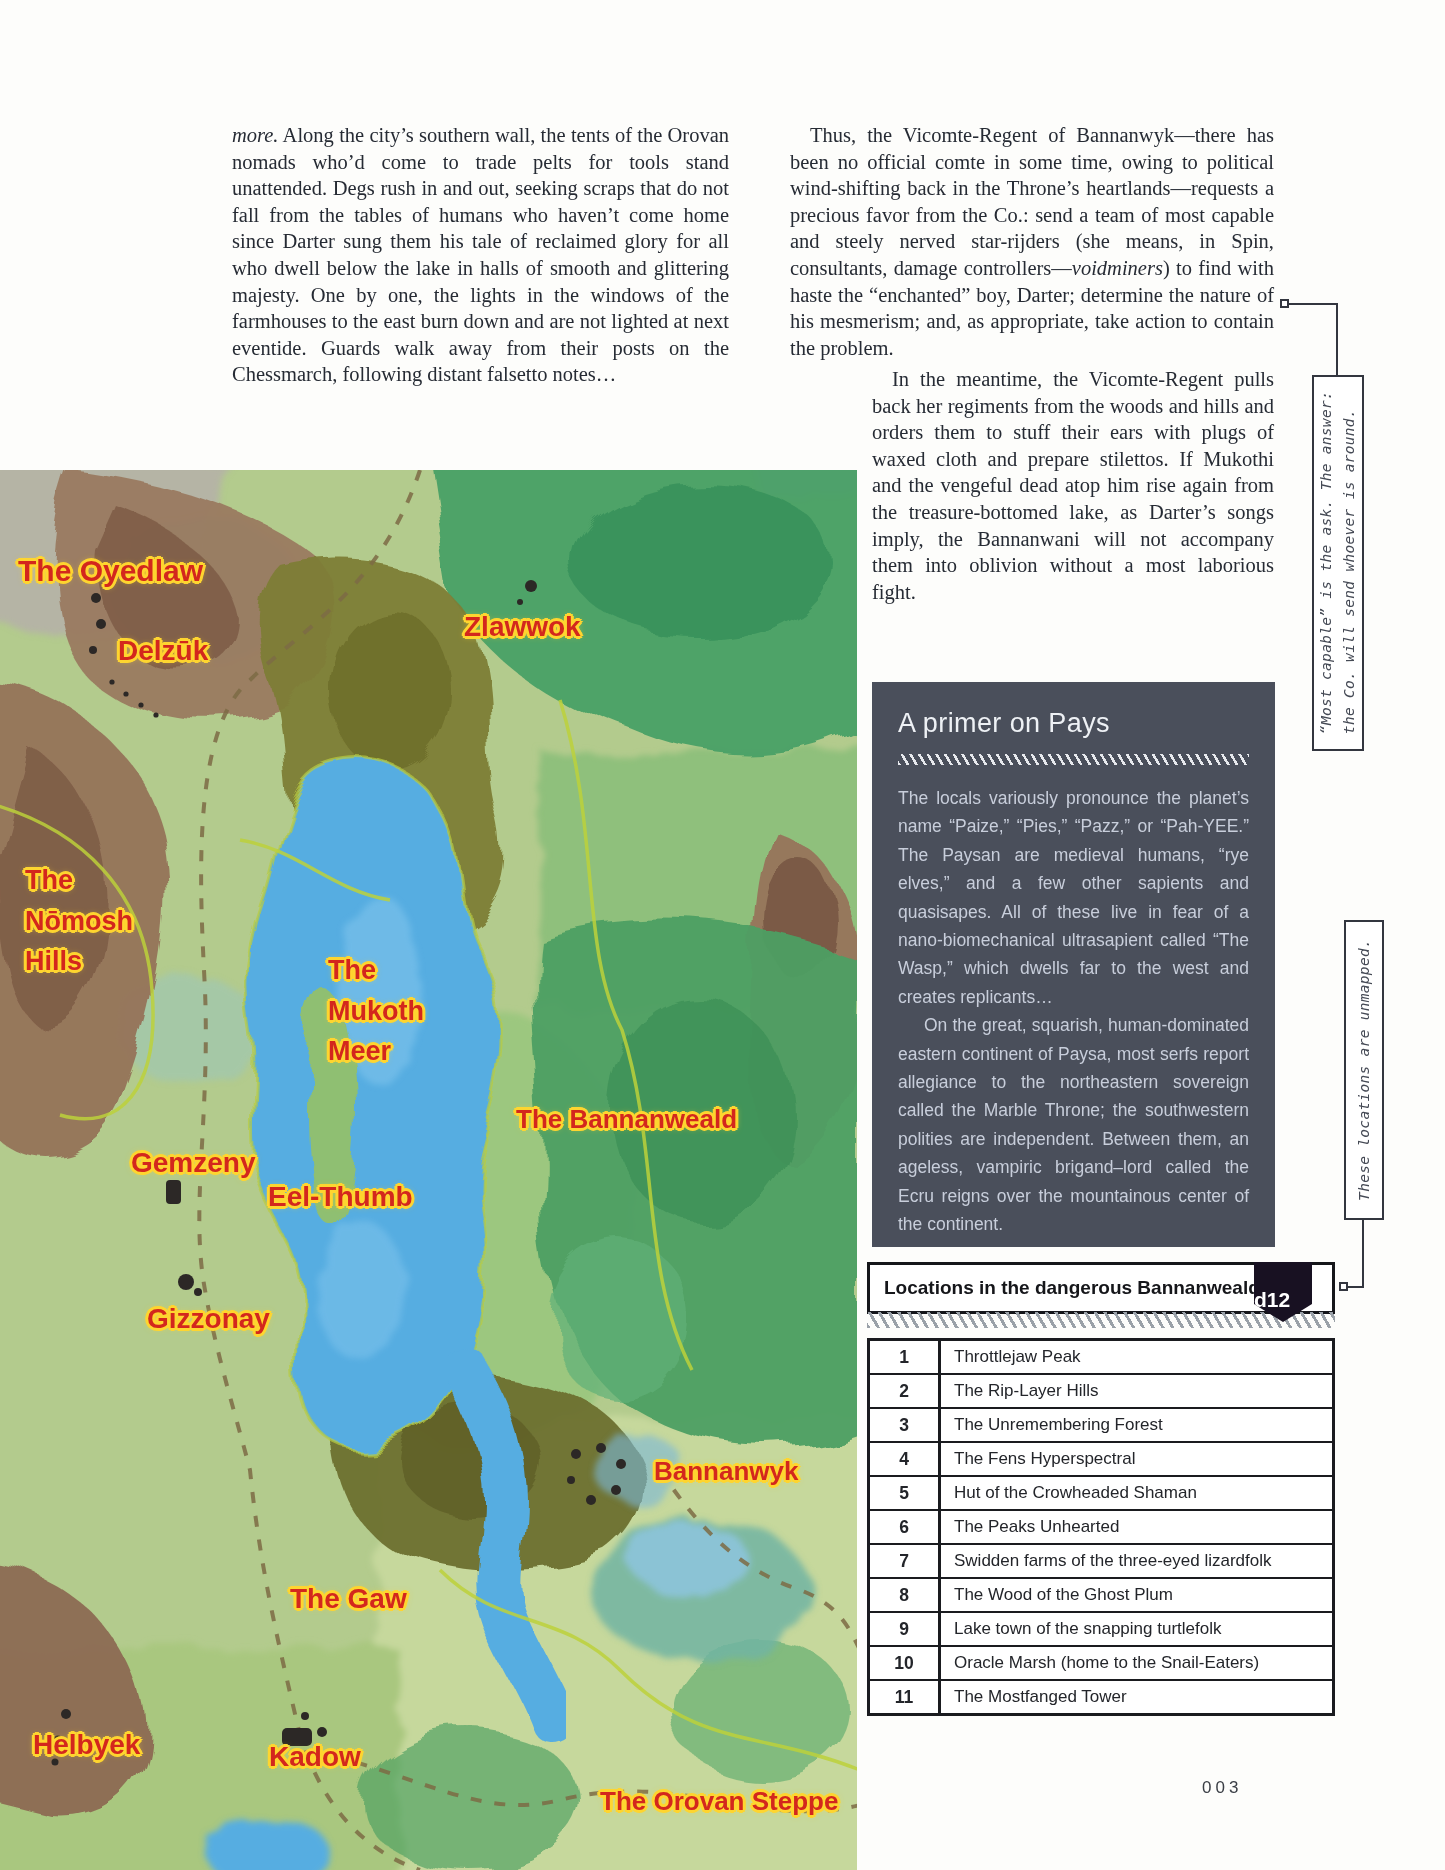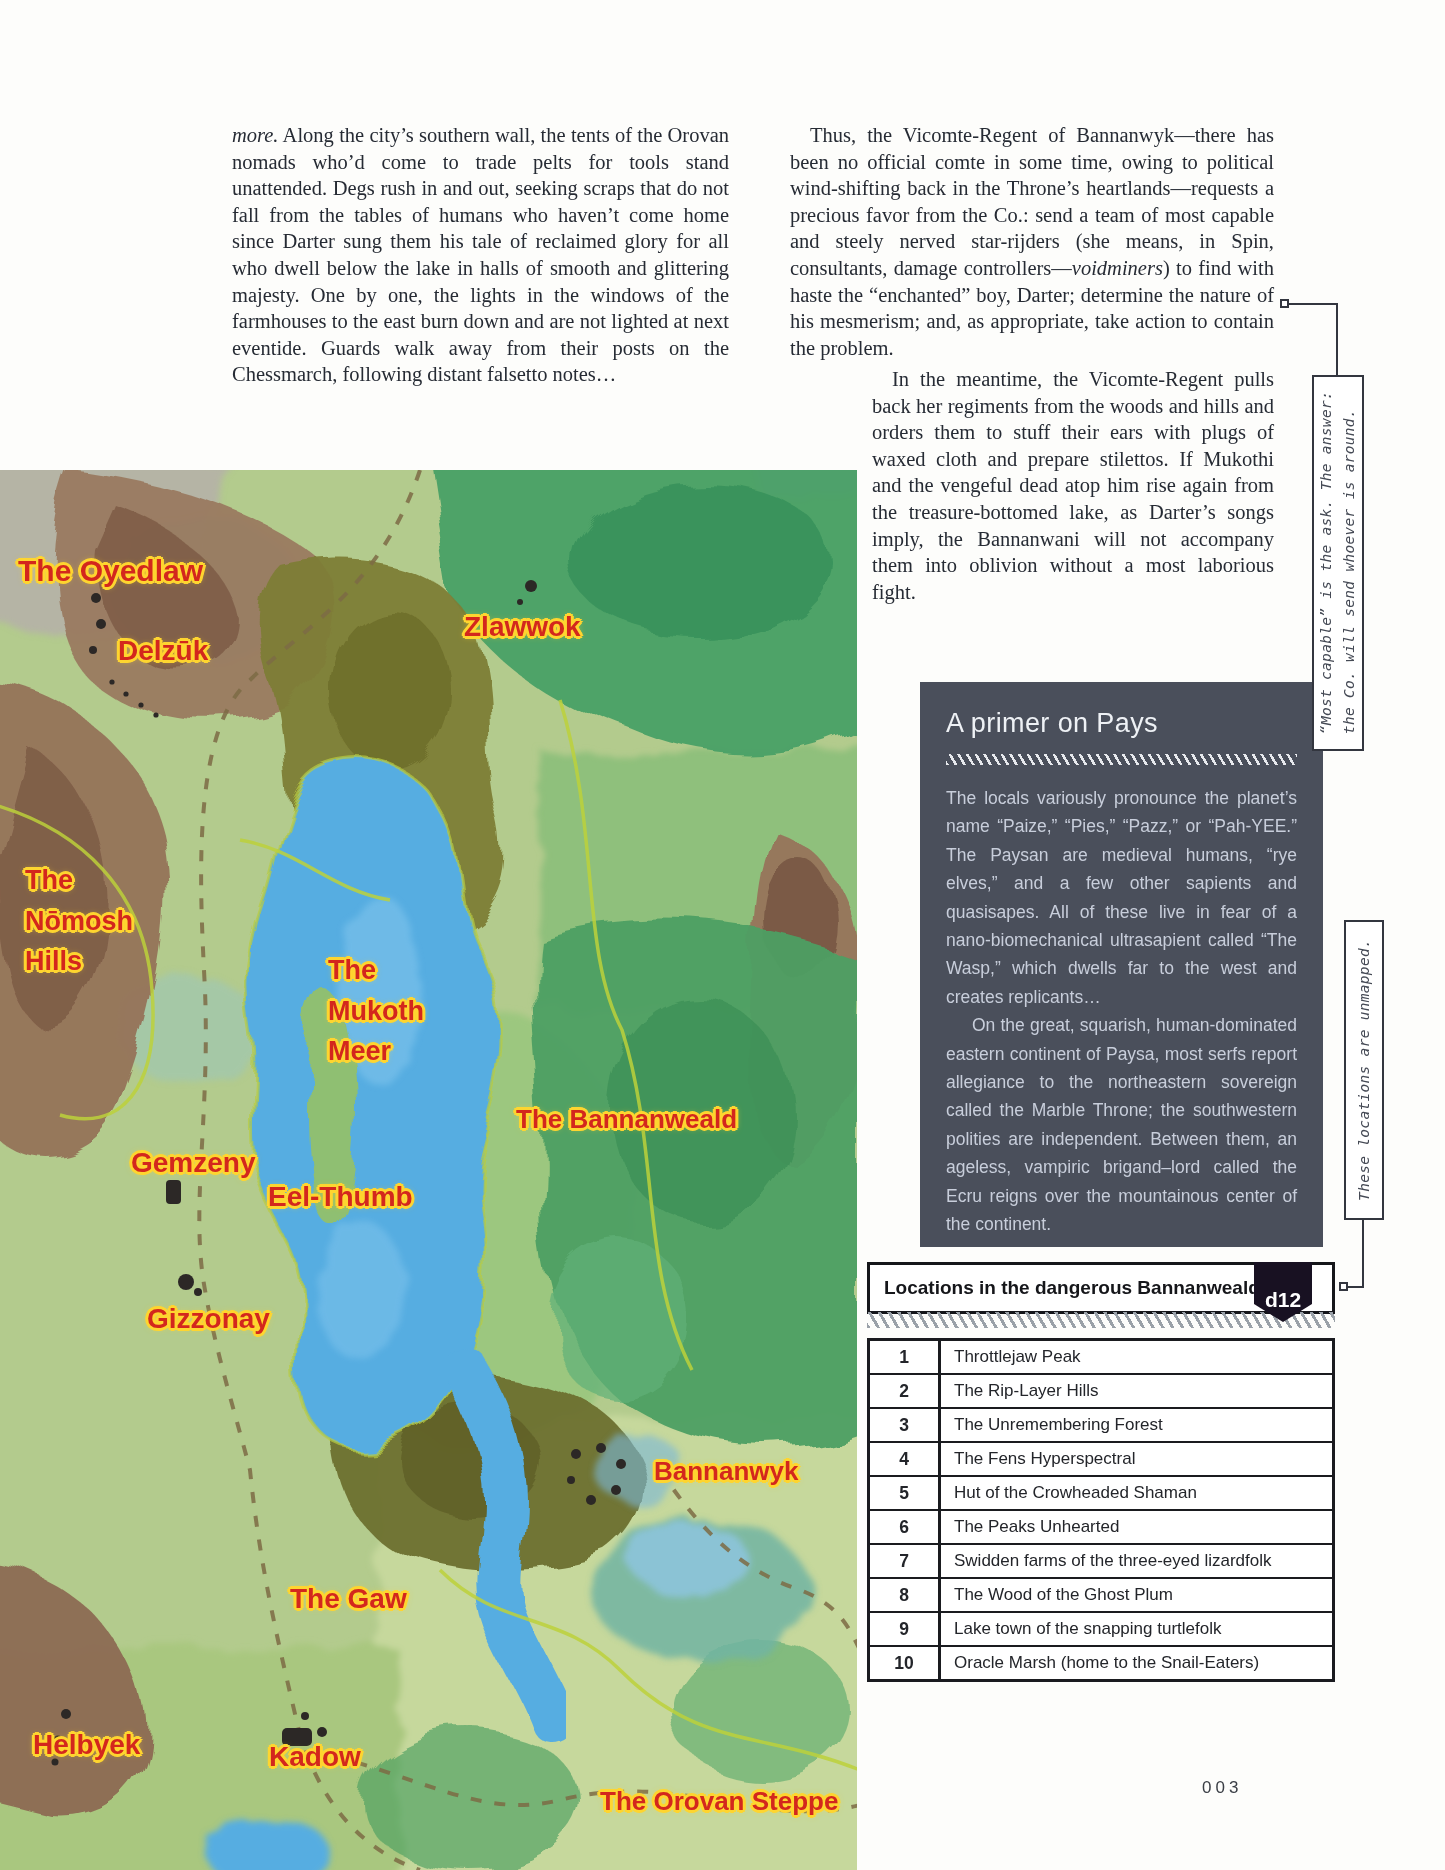--- a/index.html
+++ b/index.html
@@ -20,38 +20,38 @@
   #map svg{position:absolute;left:0;top:0;}
   #map-labels{position:absolute;left:0;top:470px;width:857px;height:1400px;pointer-events:none;}
   .map-label{position:absolute;font-family:"Liberation Sans",sans-serif;font-weight:700;
     font-size:28px;line-height:1.5;color:#d3271d;white-space:nowrap;
     text-shadow:-2px -2px 0 #fed530,2px -2px 0 #fed530,-2px 2px 0 #fed530,2px 2px 0 #fed530,
                 -3px 0 0 #fed530,3px 0 0 #fed530,0 -3px 0 #fed530,0 3px 0 #fed530,0 0 7px rgba(254,213,48,.85);}
   .map-label.center{text-align:left;}
 
   
   #primer{position:absolute;left:872px;top:682px;width:403px;height:565px;background:#4a4f5b;
-          box-sizing:border-box;padding:26px 26px 0 26px;font-family:"Liberation Sans",sans-serif;margin-left:48px;}
+          box-sizing:border-box;padding:26px 26px 0 26px;font-family:"Liberation Sans",sans-serif;}
   #primer h2{margin:0;font-size:27px;font-weight:400;color:#eef1f5;letter-spacing:.4px;}
   #primer .hatch{margin-top:15px;height:11px;
       background:repeating-linear-gradient(60deg,#e8eaee 0 2.5px,rgba(0,0,0,0) 2.5px 7.5px);}
   #primer .ptext{margin-top:19px;font-size:17.5px;line-height:28.4px;color:#c8cedb;text-align:justify;}
   #primer .ptext p{margin:0;}
   #primer .ptext p + p{text-indent:26px;}
 
   
   #loc-table{position:absolute;left:867px;top:1262px;width:468px;font-family:"Liberation Sans",sans-serif;}
   #loc-header{position:relative;box-sizing:border-box;border:3px solid #15161a;background:#fff;
       height:52px;display:flex;align-items:center;padding-left:14px;}
   #loc-header .t{font-size:19px;font-weight:700;color:#15161a;}
   #loc-hatch{position:absolute;left:0;top:50px;width:468px;height:16px;
       background:repeating-linear-gradient(60deg,#9aa1a8 0 3px,rgba(0,0,0,0) 3px 8.5px);}
   #d12-badge{position:absolute;left:387px;top:0;width:58px;height:60px;background:#181122;z-index:3;
       clip-path:polygon(0 0,100% 0,100% 70%,50% 100%,0 70%);
-      display:flex;align-items:flex-start;justify-content:center;}
+      display:flex;align-items:flex-start;justify-content:flex-start;}
   #d12-badge span{color:#fff;font-size:21px;font-weight:700;margin-top:26px;}
   #loc-rows-wrap{position:absolute;left:0;top:76px;width:468px;}
   table.loc{border-collapse:collapse;width:468px;background:#fff;}
   table.loc td{border:2px solid #1a1b1f;height:32px;font-size:17px;color:#23252a;padding:0 16px 0 13px;}
   table.loc td.die{width:68px;text-align:center;font-weight:700;font-size:17.5px;padding:0;}
   table.loc tr td{border-left-width:3px;}
   table.loc tr td:last-child{border-right-width:3px;}
   table.loc tr:first-child td{border-top-width:3px;}
   table.loc tr:last-child td{border-bottom-width:3px;}
 
@@ -269,20 +269,24 @@
               <td>The Wood of the Ghost Plum</td>
             </tr>
             <tr>
               <td class="die">9</td>
               <td>Lake town of the snapping turtlefolk</td>
             </tr>
             <tr>
               <td class="die">10</td>
               <td>Oracle Marsh (home to the Snail-Eaters)</td>
             </tr>
+            <tr>
+              <td class="die">11</td>
+              <td>The Mostfanged Tower</td>
+            </tr>
           </tbody>
         </table>
     </div>
   </div>
 
   <div class="conn-sq" style="left:1280px;top:299px;"></div>
   <div class="conn" style="left:1289px;top:302.5px;width:49px;height:2px;"></div>
   <div class="conn" style="left:1336px;top:303px;width:2px;height:72px;"></div>
   <div class="vnote" id="vnote-1">
     <div class="vnote-text">“Most capable” is the ask. The answer:<br>the Co. will send whoever is around.</div>

